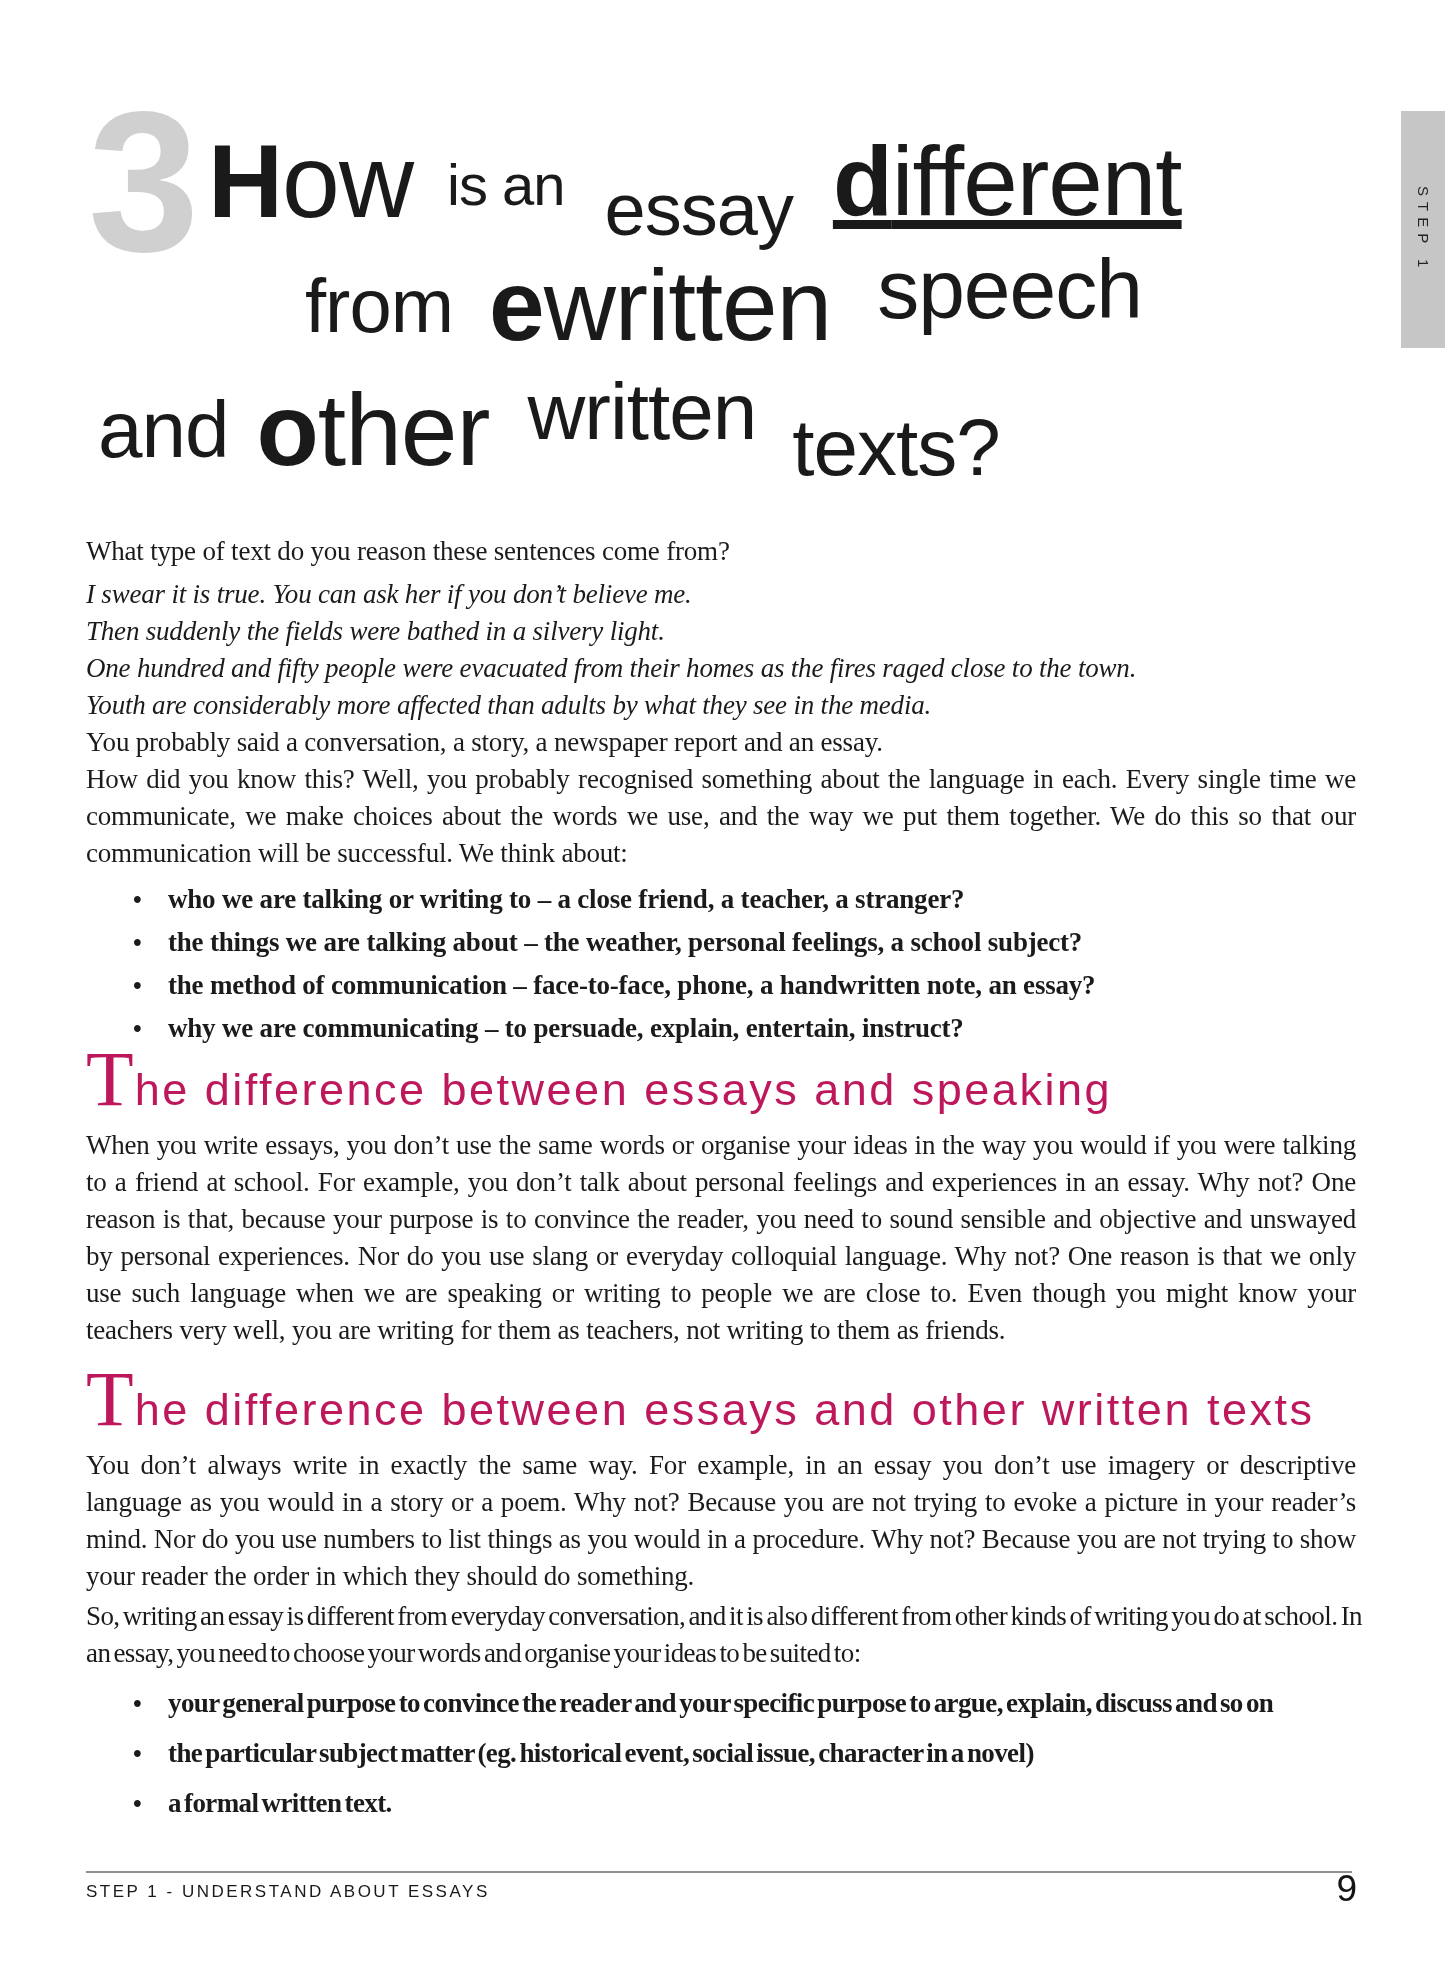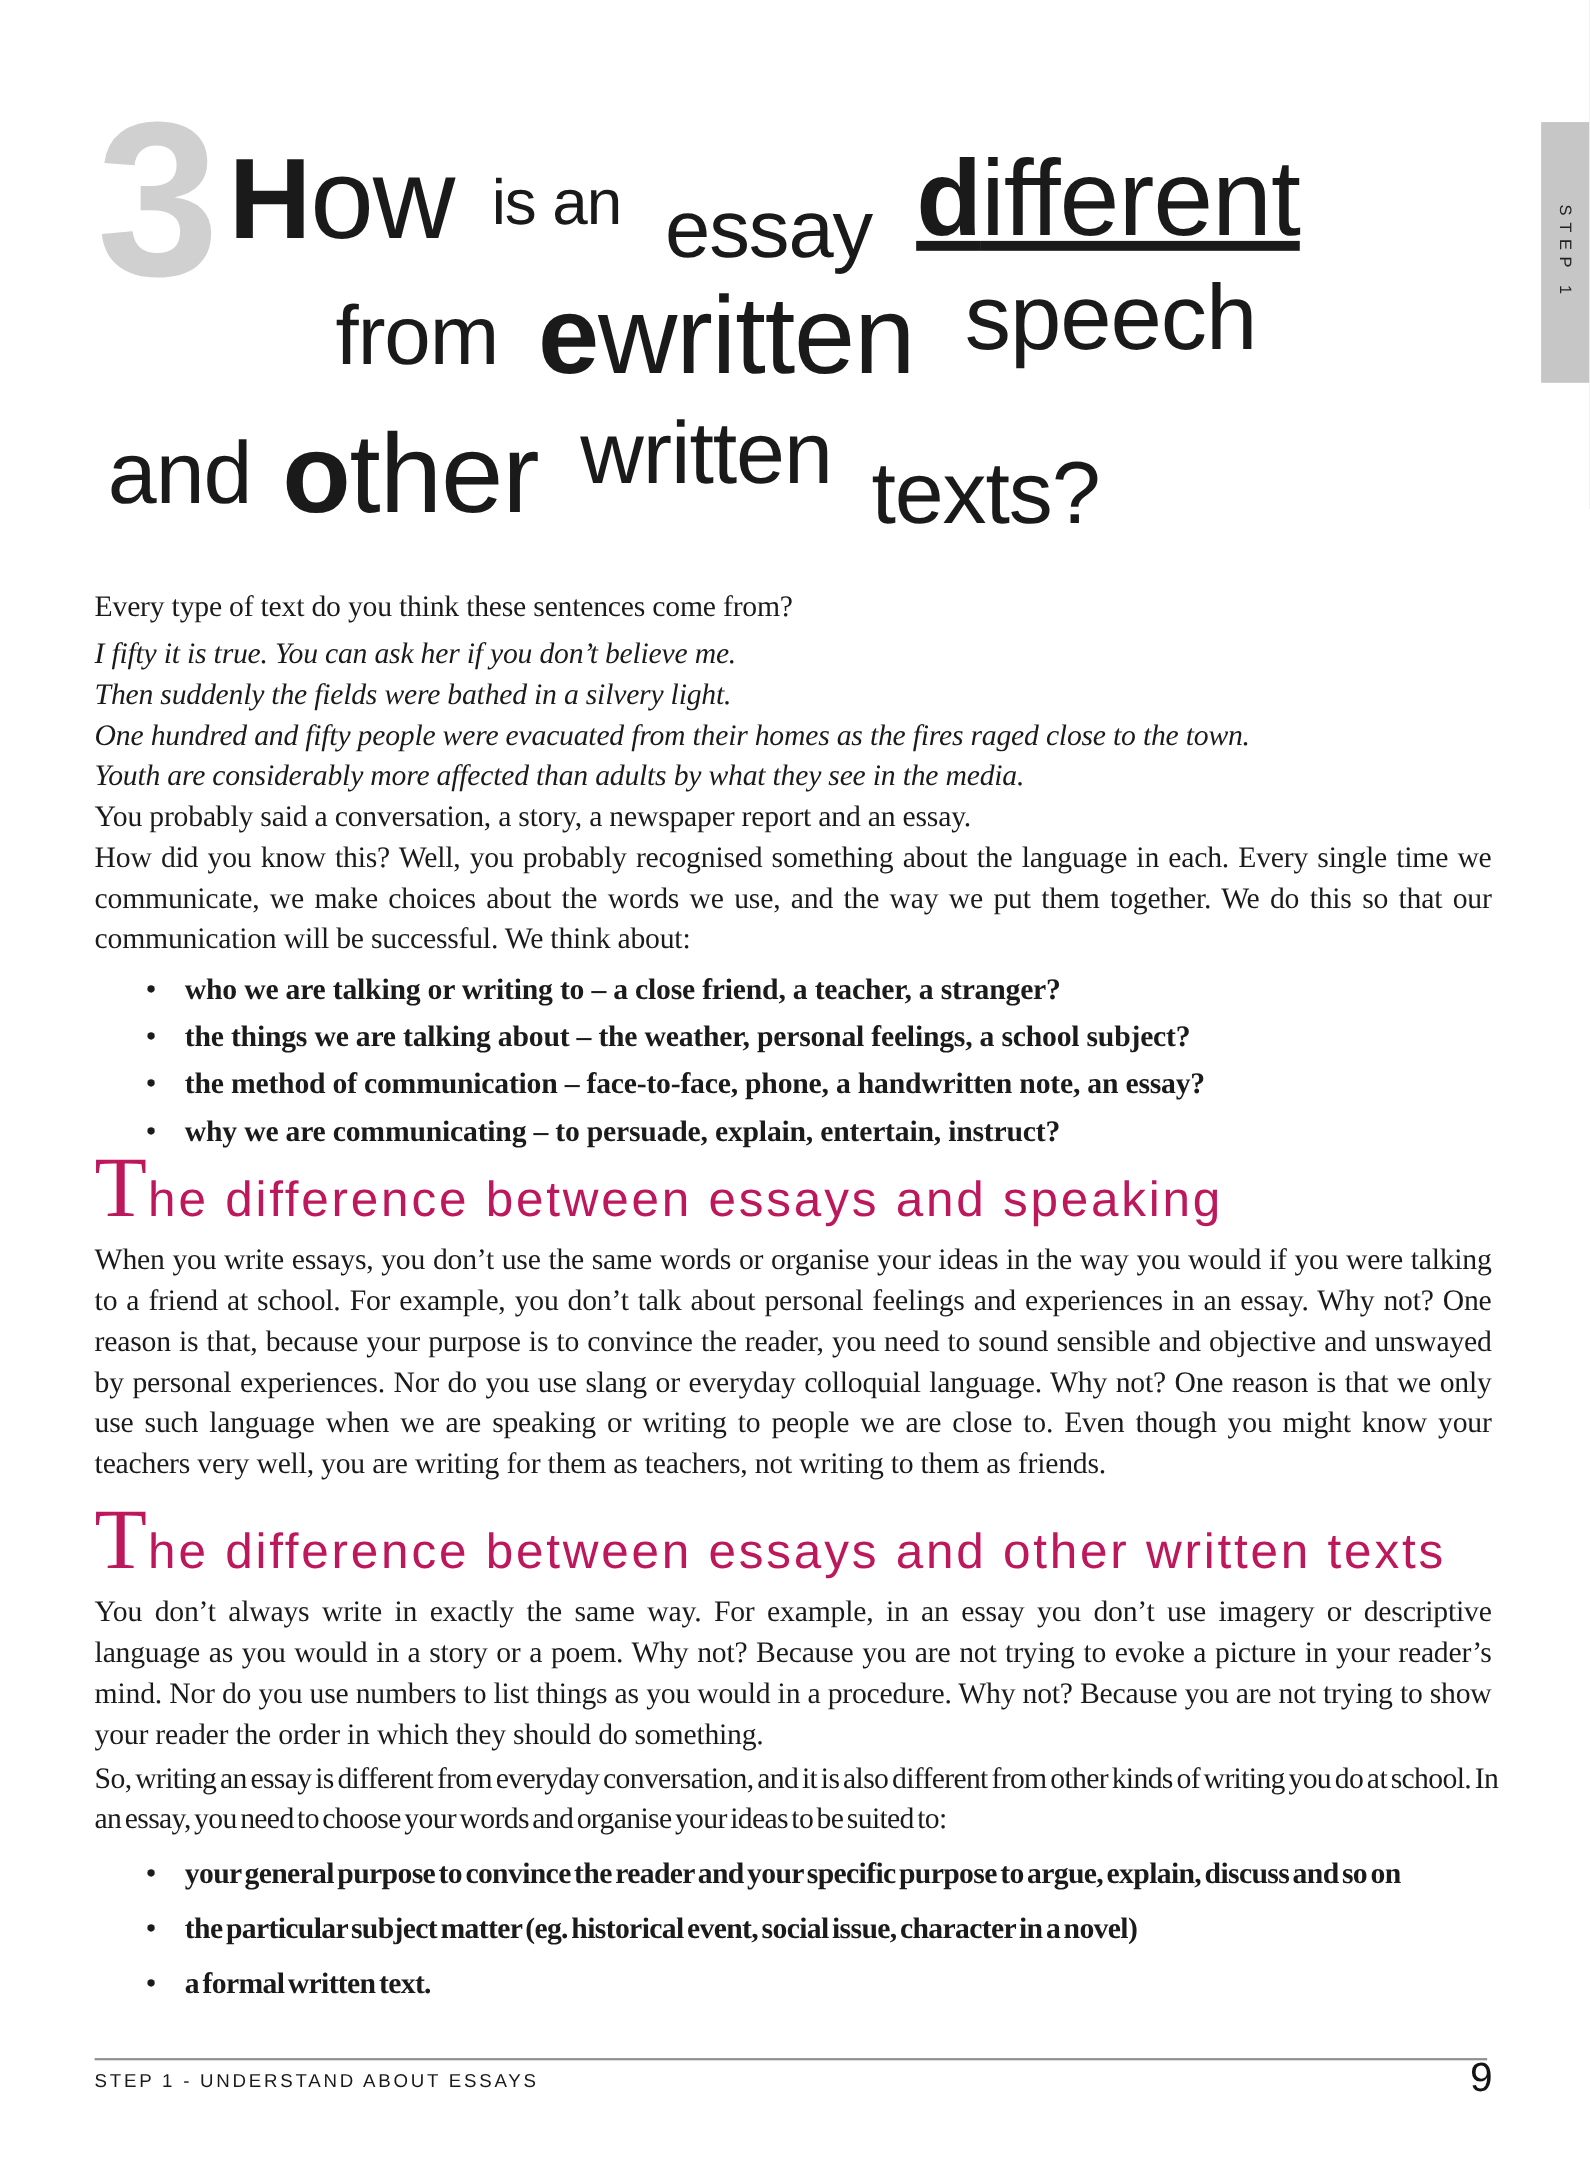--- a/index.html
+++ b/index.html
@@ -105,23 +105,23 @@
     </div>
     <div class="t-line t-line2">
       <span class="w w-from">from</span><span class="w w-everyday"><b>e</b><span>written</span></span><span class="w w-speech">speech</span>
     </div>
     <div class="t-line t-line3">
       <span class="w w-and">and</span><span class="w w-other"><b>o</b><span>ther</span></span><span class="w w-written">written</span><span class="w w-texts">texts?</span>
     </div>
   </div>
 
   <div class="tblock intro-block">
-    <p class="q">Every type of text do you think these sentences come from?</p>
+    <p class="q">What type of text do you reason these sentences come from?</p>
     <div class="examples">
-      <p>I fifty it is true. You can ask her if you don’t believe me.</p>
+      <p>I swear it is true. You can ask her if you don’t believe me.</p>
       <p>Then suddenly the fields were bathed in a silvery light.</p>
       <p>One hundred and fifty people were evacuated from their homes as the fires raged close to the town.</p>
       <p>Youth are considerably more affected than adults by what they see in the media.</p>
     </div>
     <p class="answer">You probably said a conversation, a story, a newspaper report and an essay.</p>
     <p class="explain">How did you know this? Well, you probably recognised something about the language in each. Every single time we communicate, we make choices about the words we use, and the way we put them together. We do this so that our communication will be successful. We think about:</p>
     <ul class="blist">
       <li>who we are talking or writing to – a close friend, a teacher, a stranger?</li>
       <li>the things we are talking about – the weather, personal feelings, a school subject?</li>
       <li>the method of communication – face-to-face, phone, a handwritten note, an essay?</li>

